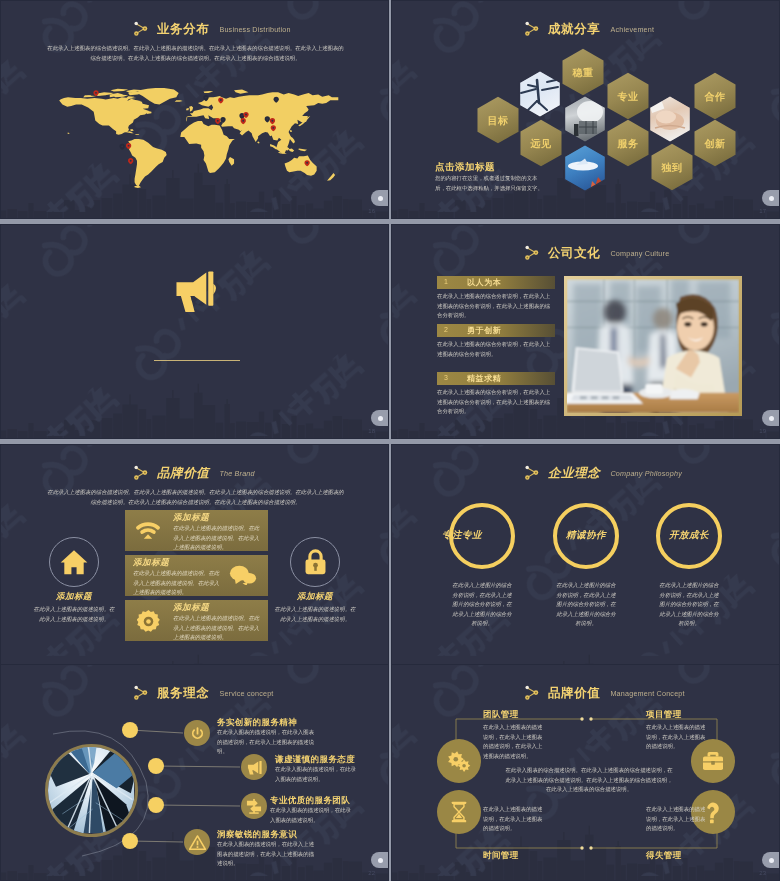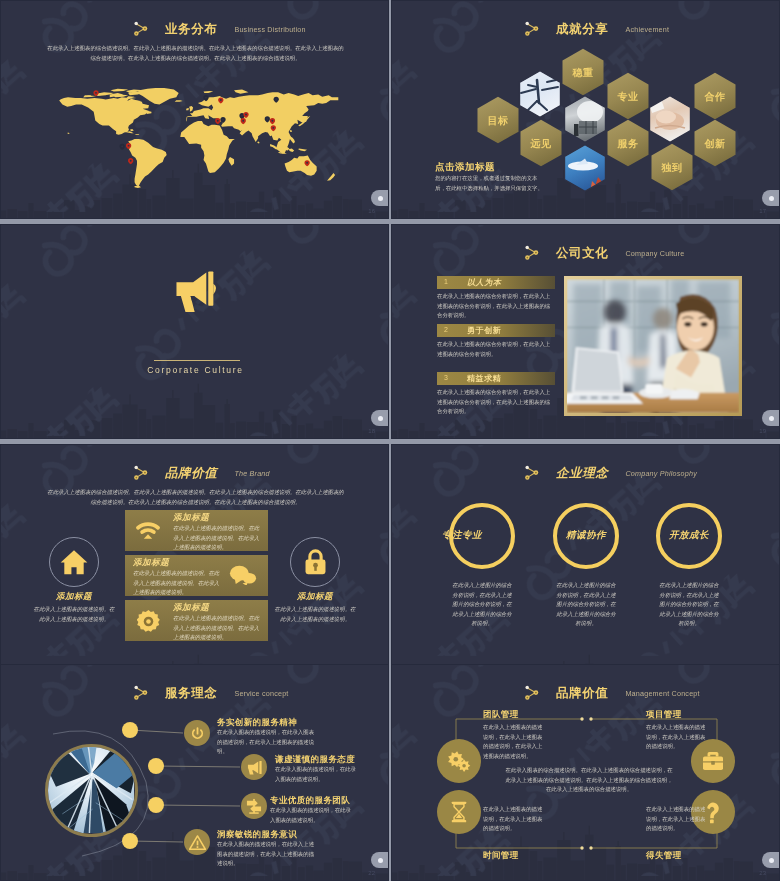--- a/index.html
+++ b/index.html
@@ -12,22 +12,22 @@
 .slide{position:absolute;left:0;top:0;width:389px;height:219px;background:#2f3245;
  overflow:hidden;border:1px solid #262a3c;}
 .cell.rc > .slide{left:1px;}
 .cell:nth-child(1) > .slide,.cell:nth-child(2) > .slide{height:219px;}
 .cell:nth-child(3) > .slide,.cell:nth-child(4) > .slide{height:215px;padding-left:8px;}
 .cell:nth-child(5) > .slide,.cell:nth-child(6) > .slide{height:266px;font-style:italic;}
 .cell:nth-child(7) > .slide,.cell:nth-child(8) > .slide{height:217px;}
 .wm{position:absolute;inset:0;pointer-events:none;z-index:3;overflow:hidden;}
 .sky{position:absolute;left:0;bottom:0;width:100%;height:55px;z-index:1;opacity:.85;}
 .hd{position:absolute;z-index:5;display:flex;align-items:flex-end;}
-.hd .ttl{color:#f3d271;font-size:12.5px;font-weight:700;letter-spacing:0.6px;line-height:1;margin-left:8px;}
-.hd .sub{color:#bdaf8d;font-size:7.2px;margin-left:17px;letter-spacing:.2px;line-height:9.6px;}
+.hd .ttl{color:#f3d271;font-size:12.5px;font-weight:700;letter-spacing:0.6px;line-height:1;}
+.hd .sub{color:#bdaf8d;font-size:7.2px;margin-left:10px;letter-spacing:.2px;line-height:9.6px;}
 .nic{margin-right:8px;margin-bottom:-2px;}
 .pnum{position:absolute;right:13px;bottom:4px;color:#464b62;font-size:6px;z-index:6;}
 .badge{position:absolute;right:-8px;bottom:12px;width:25px;height:16px;border-radius:8px;
  background:#989dac;z-index:7;}
 .badge i{position:absolute;left:7px;top:5.5px;width:5px;height:5px;border-radius:50%;background:#eceef5;}
 .bt{color:#d3d0c8;font-size:5.4px;line-height:9.6px;}
 </style>
 </head>
 <body>
 
@@ -353,21 +353,20 @@
         </svg>
   <svg style="position:absolute;left:173px;top:45px;width:47px;height:44px;z-index:5;" viewBox="0 0 48 45">
     <g fill="#f7cf66">
       <path d="M2.5 12.5 h17 L33 2.5 v33 L20.5 26.5 h-3.6 l4.2 16.5 h-9.4 L7 26.5 h-4.5 z"></path>
       <rect x="35" y="1.5" width="5.2" height="35" rx=".8"></rect>
       <path d="M40.2 14 q5.6 3.5 0 11 z"></path>
     </g>
     <path d="M17 26.5 h3.6 l1.4 5.2 -3.4 .8 z" fill="#2f3245"></path>
   </svg>
   <div style="position:absolute;left:153px;top:135px;width:86px;height:1px;background:#c9b377;z-index:5;"></div>
-  <div style="position:absolute;left:0;top:140px;width:389px;text-align:center;z-index:5;color:#e7d7a8;font-size:8.5px;letter-spacing:1.7px;">Corporate Culture</div>
   <div class="pnum">18</div>
   <div class="badge">
           <i></i>
         </div>
  </div>
 </div>
 
 <div class="cell rc">
  <div class="slide">
   <svg class="wm" viewBox="0 0 389 212">
@@ -384,21 +383,21 @@
      <circle cx="16.4" cy="11.6" r="3.2" fill="#e6c35f"></circle>
      <circle cx="4.6" cy="18.4" r="1.2" fill="#8d7734"></circle>
      <circle cx="16.4" cy="11.6" r="1.3" fill="#8d7734"></circle>
    </svg>
    <span class="ttl">公司文化</span>
    <span class="sub">Company Culture</span>
   </div>
 
   <div style="position:absolute;left:45px;top:51px;width:118px;height:13px;z-index:5;background:linear-gradient(90deg,#9d8844 0%,#8f7c3e 55%,#574f35 100%);">
     <span style="position:absolute;left:7px;top:1.5px;color:#efd17c;font-size:7px;">1</span>
-    <span style="position:absolute;left:30px;top:1px;color:#f6dd92;font-size:8px;font-weight:700;letter-spacing:.6px;font-style:italic;">以人为本</span>
+    <span style="position:absolute;left:30px;top:1px;color:#f6dd92;font-size:8px;font-weight:700;letter-spacing:.6px;">以人为本</span>
   </div>
   <div class="bt" style="position:absolute;left:45px;top:67px;width:118px;z-index:5;line-height:9.6px;">在此录入上述图表的综合分析说明，在此录入上述图表的综合分析说明，在此录入上述图表的综合分析说明。</div>
   <div style="position:absolute;left:45px;top:99px;width:118px;height:13px;z-index:5;background:linear-gradient(90deg,#9d8844 0%,#8f7c3e 55%,#574f35 100%);">
     <span style="position:absolute;left:7px;top:1.5px;color:#efd17c;font-size:7px;">2</span>
     <span style="position:absolute;left:30px;top:1px;color:#f6dd92;font-size:8px;font-weight:700;letter-spacing:.6px;">勇于创新</span>
   </div>
   <div class="bt" style="position:absolute;left:45px;top:115px;width:118px;z-index:5;line-height:9.6px;">在此录入上述图表的综合分析说明，在此录入上述图表的综合分析说明。</div>
   <div style="position:absolute;left:45px;top:147px;width:118px;height:13px;z-index:5;background:linear-gradient(90deg,#9d8844 0%,#8f7c3e 55%,#574f35 100%);">
     <span style="position:absolute;left:7px;top:1.5px;color:#efd17c;font-size:7px;">3</span>
     <span style="position:absolute;left:30px;top:1px;color:#f6dd92;font-size:8px;font-weight:700;letter-spacing:.6px;">精益求精</span>

